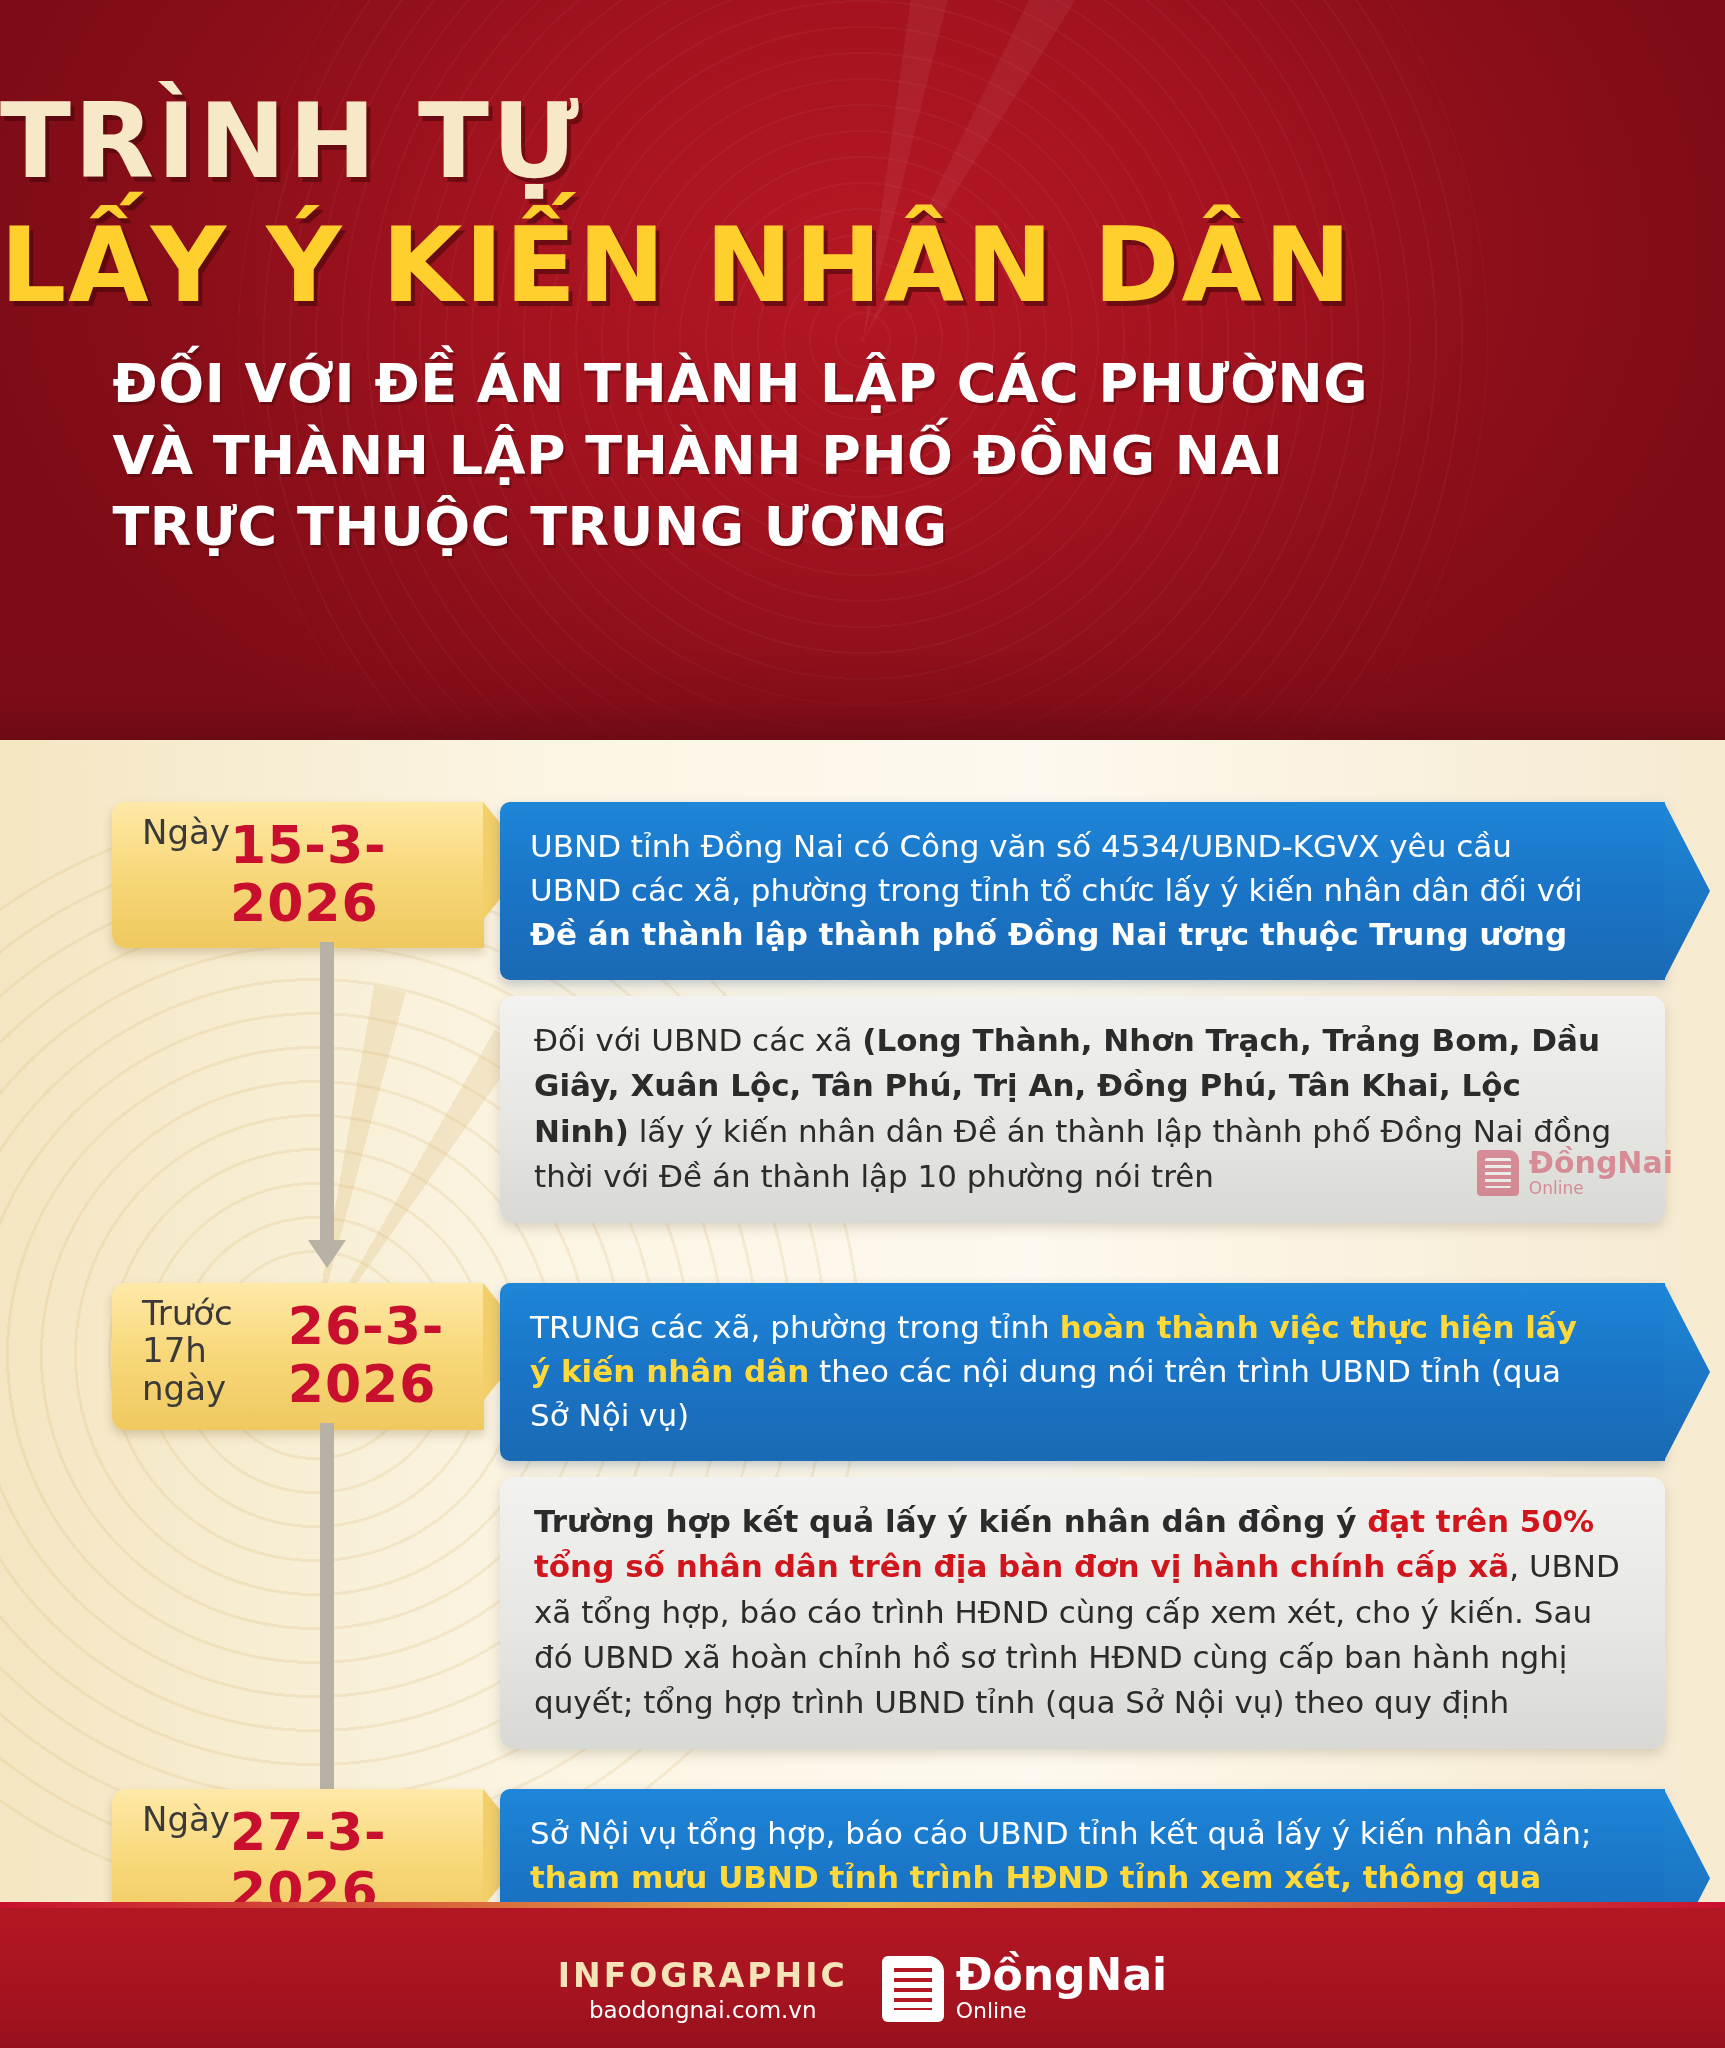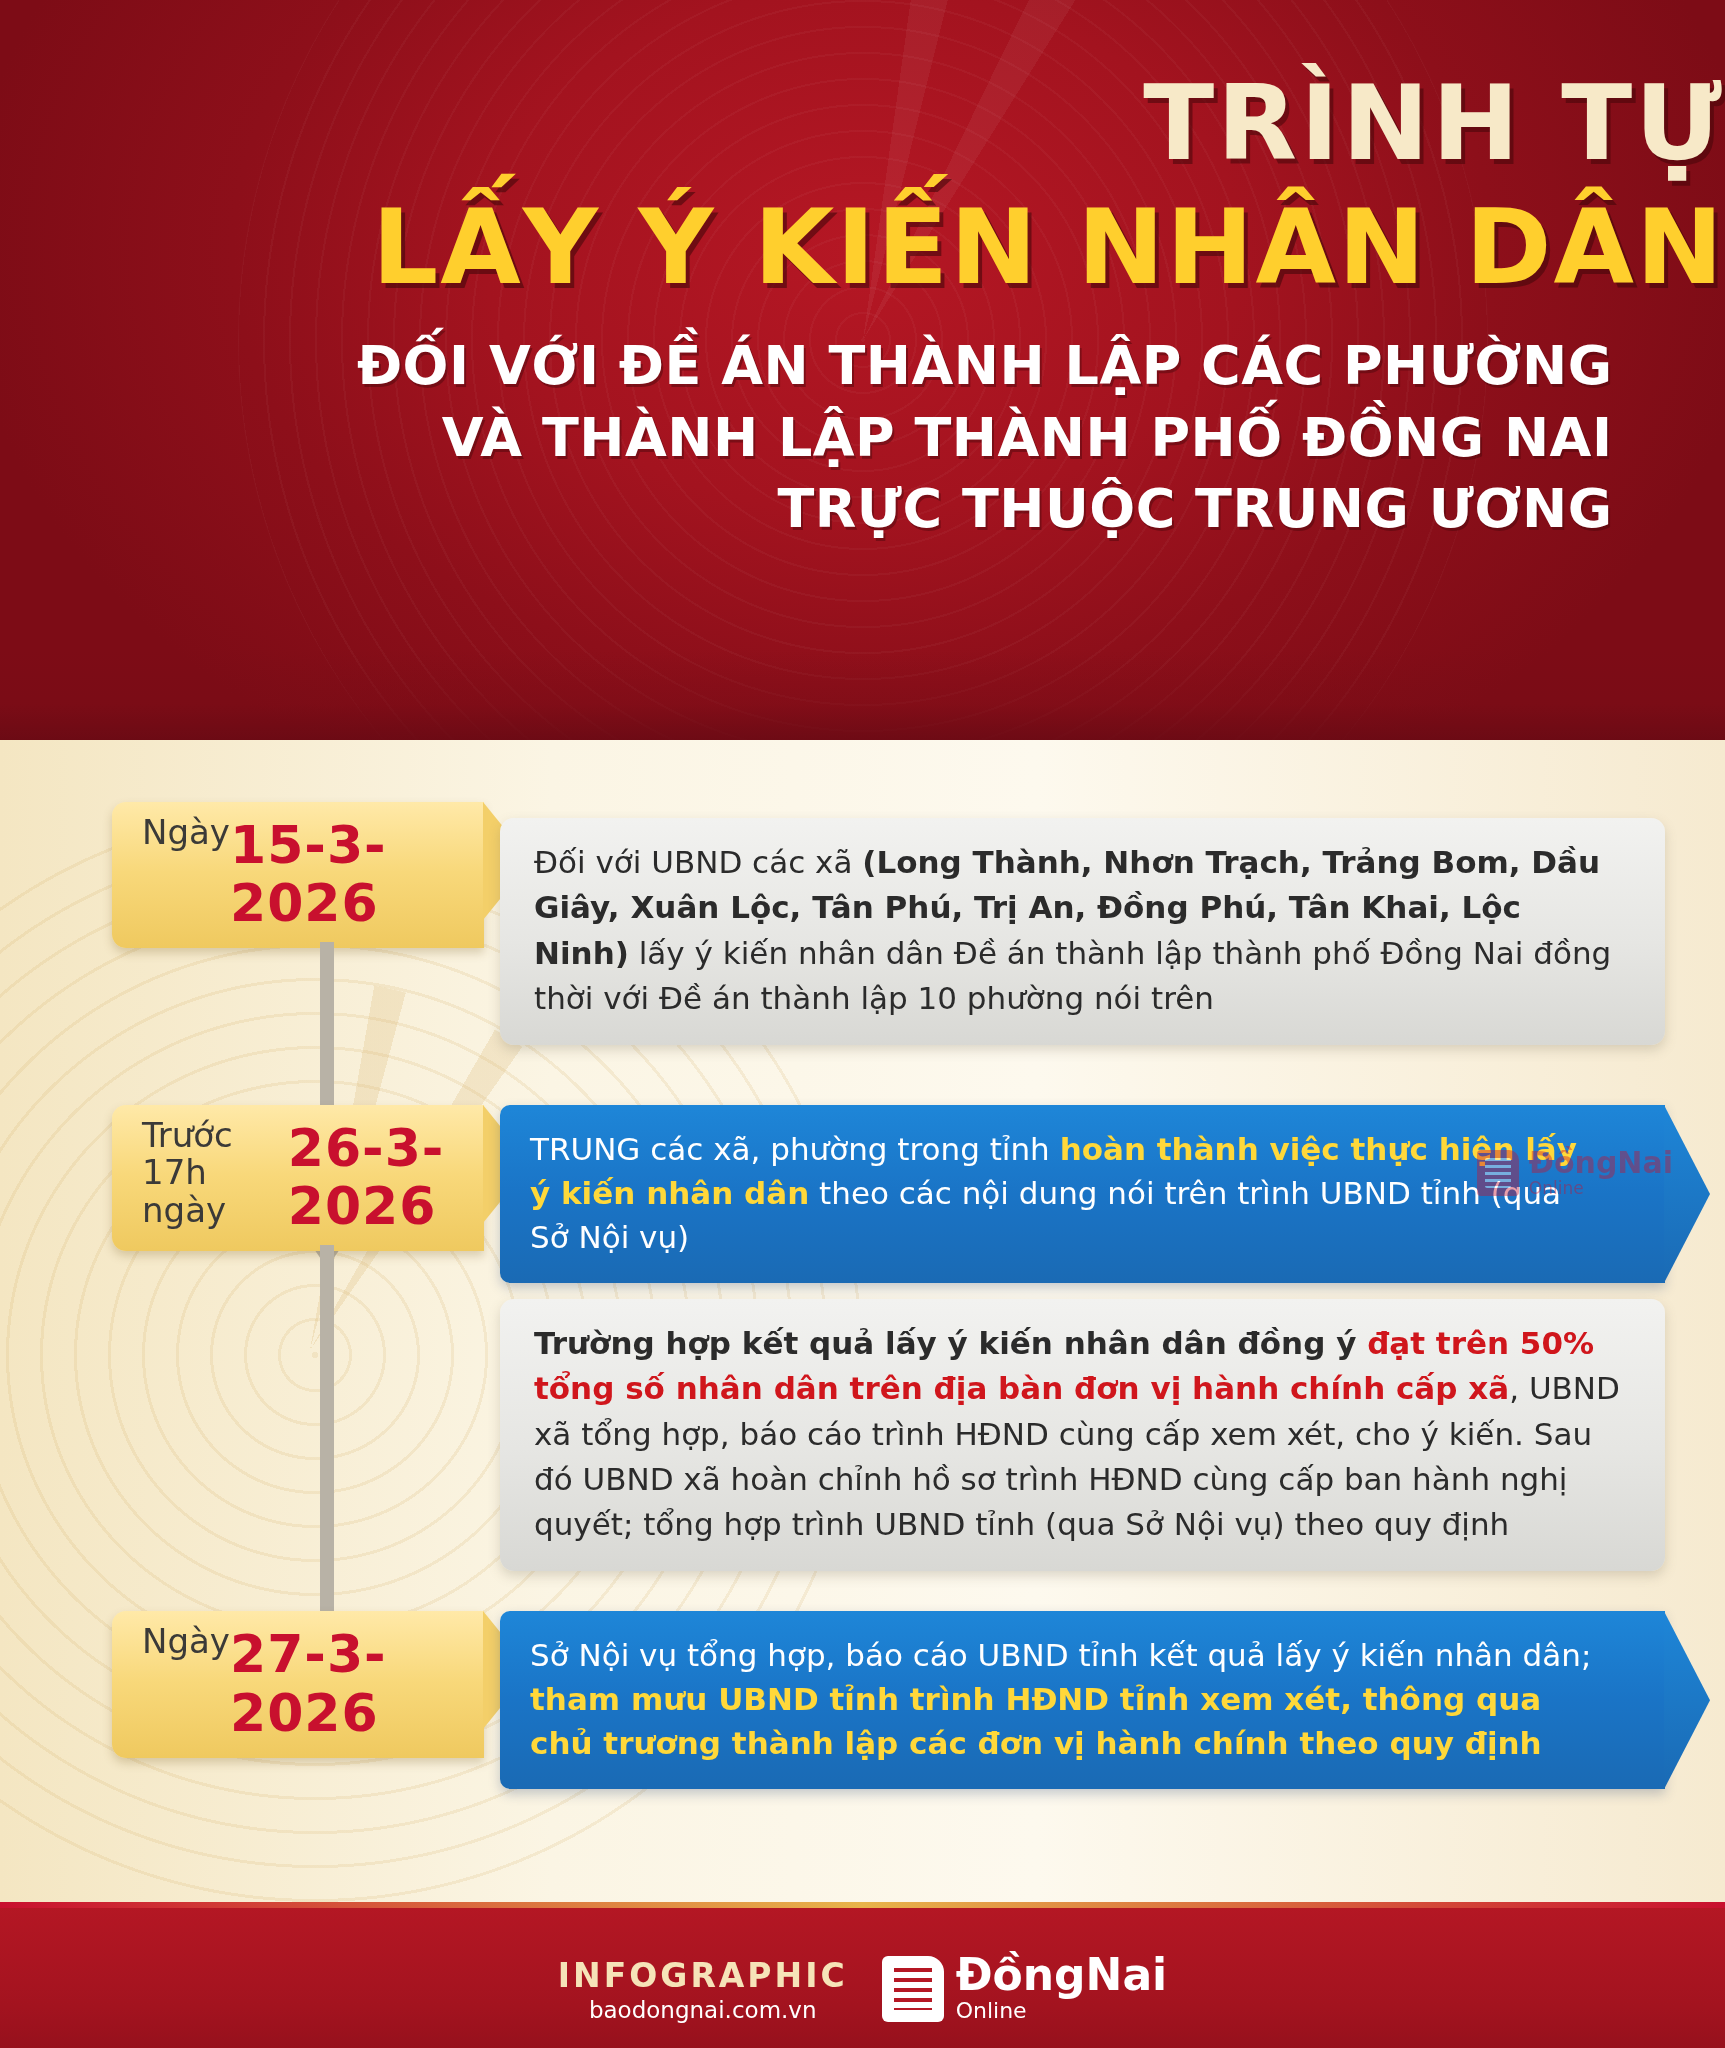--- a/index.html
+++ b/index.html
@@ -59,22 +59,22 @@
       conic-gradient(from 0deg,
         rgba(255,255,255,0.05) 0deg 6deg,
         rgba(0,0,0,0) 6deg 18deg,
         rgba(255,255,255,0.05) 18deg 24deg,
         rgba(0,0,0,0) 24deg 36deg);
     pointer-events: none;
   }
   .header-inner {
     position: relative;
     z-index: 3;
-    text-align: right;
-    padding-top: 70px;
+    text-align: left;
+    padding-top: 88px;
   }
   .title-1 {
     font-size: 104px;
     font-weight: 800;
     letter-spacing: 3px;
     color: #f7e9c8;
     text-shadow: 4px 5px 0 rgba(70,6,10,0.55);
     line-height: 1.02;
     margin: 0;
   }
@@ -382,20 +382,23 @@
         <div class="left-col">
           <div class="date-chip">
             <div class="date-label">Ngày</div>
             <div class="date-value">15-3-2026</div>
           </div>
           <div class="connector" style="top:140px; height:300px;">
             <div class="head"></div>
           </div>
         </div>
         <div class="right-col">
+          <div class="banner-blue">
+            <span>UBND tỉnh Đồng Nai có Công văn số 4534/UBND-KGVX yêu cầu UBND các xã, phường trong tỉnh tổ chức lấy ý kiến nhân dân đối với </span><span class="bold-w">Đề án thành lập thành phố Đồng Nai trực thuộc Trung ương</span>
+          </div>
           <div class="box-grey">
             <span>Đối với UBND các xã </span><span class="bold-w">(Long Thành, Nhơn Trạch, Trảng Bom, Dầu Giây, Xuân Lộc, Tân Phú, Trị An, Đồng Phú, Tân Khai, Lộc Ninh)</span><span> lấy ý kiến nhân dân Đề án thành lập thành phố Đồng Nai đồng thời với Đề án thành lập 10 phường nói trên</span>
           </div>
         </div>
       </div>
 
       <div class="gap-lg"></div>
 
       <div class="row">
         <div class="left-col">

